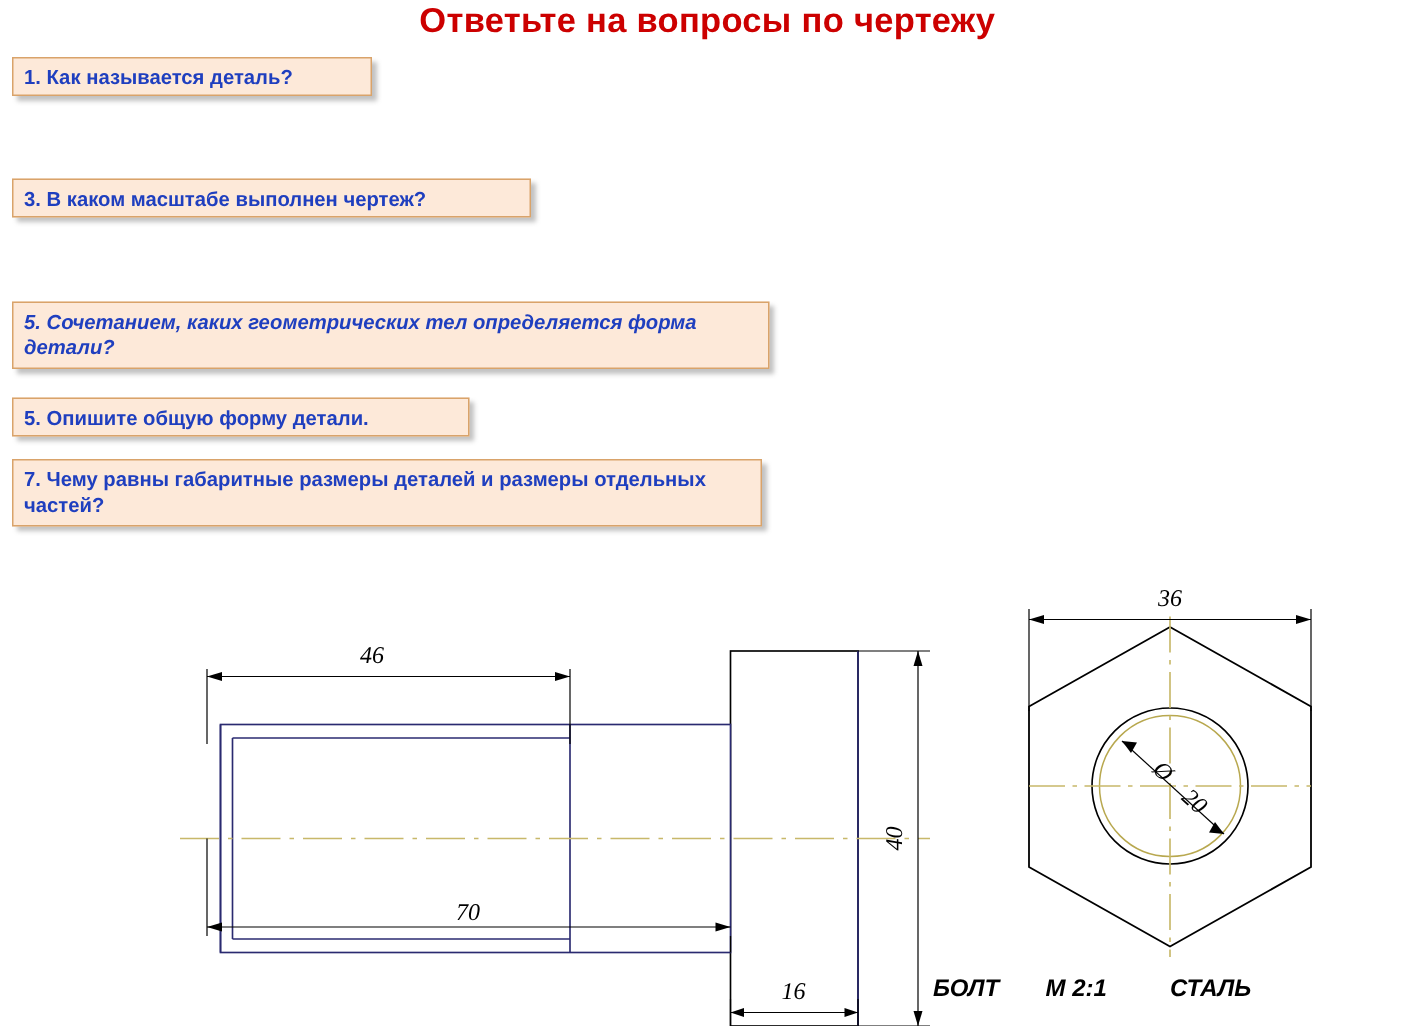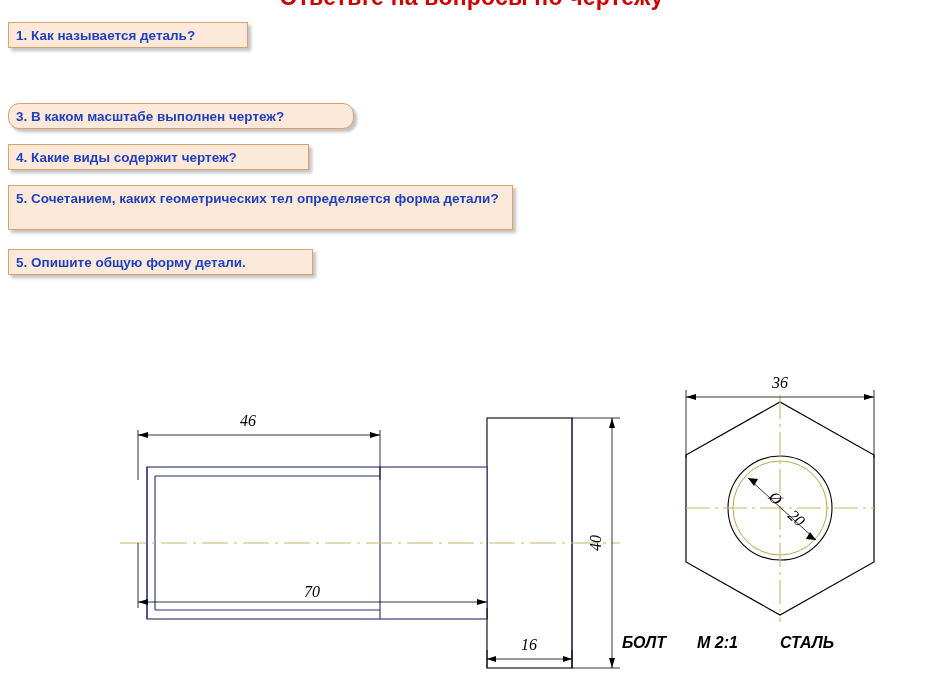--- a/index.html
+++ b/index.html
@@ -9,21 +9,21 @@
   body {
     width: 943px;
     height: 684px;
     background: #ffffff;
     font-family: "Liberation Sans", sans-serif;
     position: relative;
     overflow: hidden;
   }
   .page {
     position: absolute;
-    left: 0; top: 0;
+    left: 0; top: 16px;
     width: 943px;
     height: 594px;
   }
   
   .title {
     position: absolute;
     left: 0;
     top: -16px;
     width: 943px;
     text-align: center;
@@ -74,36 +74,36 @@
 
 <div class="page">
 
   <div class="title">Ответьте на вопросы по чертежу</div>
 
   <div class="qbox" style="left:8px;  top:22px;  width:240px; height:26px;">
     <span>1. Как называется деталь?</span>
   </div>
 
 
-  <div class="qbox" style="left:8px;  top:103px; width:346px; height:26px;border-radius:11px;">
+  <div class="qbox" style="left:8px;  top:103px; width:346px; height:26px;">
     <span>3. В каком масштабе выполнен чертеж?</span>
   </div>
 
-  <div class="qbox" style="left:8px;  top:144px; width:301px; height:26px;">
-    <span>4. Какие виды содержит чертеж?</span>
-  </div>
 
-  <div class="qbox" style="left:8px;  top:185px; width:505px; height:45px;">
+  <div class="qbox" style="left:8px;  top:185px; width:505px; height:45px;font-style:italic;">
     <span>5. Сочетанием, каких геометрических тел определяется форма детали?</span>
   </div>
 
   <div class="qbox" style="left:8px;  top:249px; width:305px; height:26px;">
     <span>5. Опишите общую форму детали.</span>
   </div>
 
+  <div class="qbox" style="left:8px;  top:290px; width:500px; height:45px;">
+    <span>7.  Чему равны габаритные размеры деталей и размеры отдельных частей?</span>
+  </div>
 
   <div class="drawing">
     <svg width="943" height="334" viewBox="0 0 943 334">
 
       <g stroke="#000" fill="none" stroke-width="1.1">
 
         <g>
           <rect x="487" y="68" width="85" height="250" stroke="#000" fill="#fff"></rect>
         </g>
 

